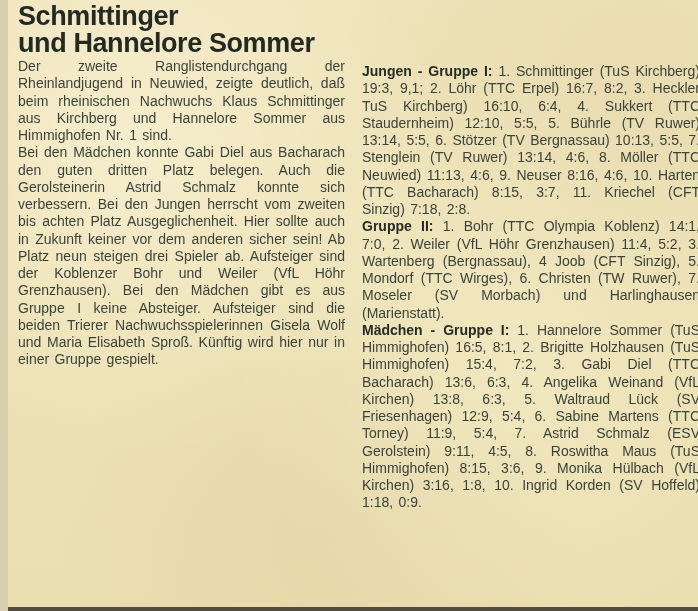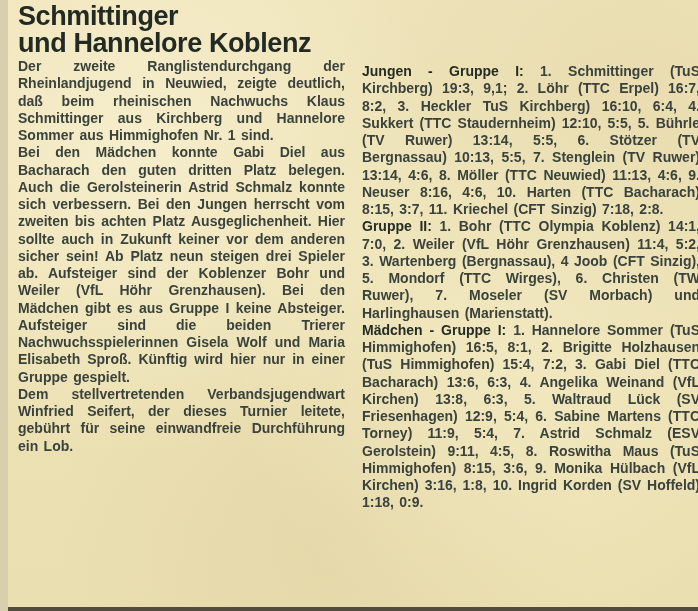--- a/index.html
+++ b/index.html
@@ -27,45 +27,43 @@
     font-size:27px;font-weight:700;line-height:27px;
     letter-spacing:-0.4px;color:#222a24;
     margin:0;
   }
   .col{
     position:absolute;top:58px;
     font-size:14px;line-height:17.25px;
     text-align:justify;
     hyphens:auto;-webkit-hyphens:auto;
     word-spacing:1.5px;
-    font-weight:bold;
   }
   .col-left{left:10px;width:327px;}
   .col-right{left:354px;top:63px;width:338px;}
   .col p{margin:0;}
   .col .section b{color:#242c25;}
   .bottom-rule{
     position:absolute;left:0;bottom:0;width:698px;height:4px;
     background:#514c3d;
   }
 </style>
 </head>
 <body>
 
 <div class="clipping">
 
   <h1 class="headline">
     <span>Schmittinger</span><br>
-    <span>und Hannelore Koblenz</span>
+    <span>und Hannelore Sommer</span>
   </h1>
 
   <div class="col col-left">
     <p>Der zweite Ranglistendurchgang der Rheinlandjugend in Neuwied, zeigte deutlich, daß beim rheinischen Nachwuchs Klaus Schmittinger aus Kirchberg und Hannelore Sommer aus Himmighofen Nr. 1 sind.</p>
     <p>Bei den Mädchen konnte Gabi Diel aus Bacharach den guten dritten Platz belegen. Auch die Gerolsteinerin Astrid Schmalz konnte sich verbessern. Bei den Jungen herrscht vom zweiten bis achten Platz Ausgeglichenheit. Hier sollte auch in Zukunft keiner vor dem anderen sicher sein! Ab Platz neun steigen drei Spieler ab. Aufsteiger sind der Koblenzer Bohr und Weiler (VfL Höhr Grenzhausen). Bei den Mädchen gibt es aus Gruppe I keine Absteiger. Aufsteiger sind die beiden Trierer Nachwuchsspielerinnen Gisela Wolf und Maria Elisabeth Sproß. Künftig wird hier nur in einer Gruppe gespielt.</p>
-    <p>Dem stellvertretenden Verbandsjugendwart Winfried Seifert, der dieses Turnier leitete, gebührt für seine einwandfreie Durchführung ein Lob.</p>
   </div>
 
   <div class="col col-right">
     <p class="section"><b>Jungen - Gruppe I:</b> <span>1. Schmittinger (TuS Kirchberg) 19:3, 9,1; 2. Löhr (TTC Erpel) 16:7, 8:2, 3. Heckler TuS Kirchberg) 16:10, 6:4, 4. Sukkert (TTC Staudernheim) 12:10, 5:5, 5. Bührle (TV Ruwer) 13:14, 5:5, 6. Stötzer (TV Bergnassau) 10:13, 5:5, 7. Stenglein (TV Ruwer) 13:14, 4:6, 8. Möller (TTC Neuwied) 11:13, 4:6, 9. Neuser 8:16, 4:6, 10. Harten (TTC Bacharach) 8:15, 3:7, 11. Kriechel (CFT Sinzig) 7:18, 2:8.</span></p>
     <p class="section"><b>Gruppe II:</b> <span>1. Bohr (TTC Olympia Koblenz) 14:1, 7:0, 2. Weiler (VfL Höhr Grenzhausen) 11:4, 5:2, 3. Wartenberg (Bergnassau), 4 Joob (CFT Sinzig), 5. Mondorf (TTC Wirges), 6. Christen (TW Ruwer), 7. Moseler (SV Morbach) und Harlinghausen (Marienstatt).</span></p>
     <p class="section"><b>Mädchen - Gruppe I:</b> <span>1. Hannelore Sommer (TuS Himmighofen) 16:5, 8:1, 2. Brigitte Holzhausen (TuS Himmighofen) 15:4, 7:2, 3. Gabi Diel (TTC Bacharach) 13:6, 6:3, 4. Angelika Weinand (VfL Kirchen) 13:8, 6:3, 5. Waltraud Lück (SV Friesenhagen) 12:9, 5:4, 6. Sabine Martens (TTC Torney) 11:9, 5:4, 7. Astrid Schmalz (ESV Gerolstein) 9:11, 4:5, 8. Roswitha Maus (TuS Himmighofen) 8:15, 3:6, 9. Monika Hülbach (VfL Kirchen) 3:16, 1:8, 10. Ingrid Korden (SV Hoffeld) 1:18, 0:9.</span></p>
   </div>
 
   <div class="bottom-rule"></div>
 

